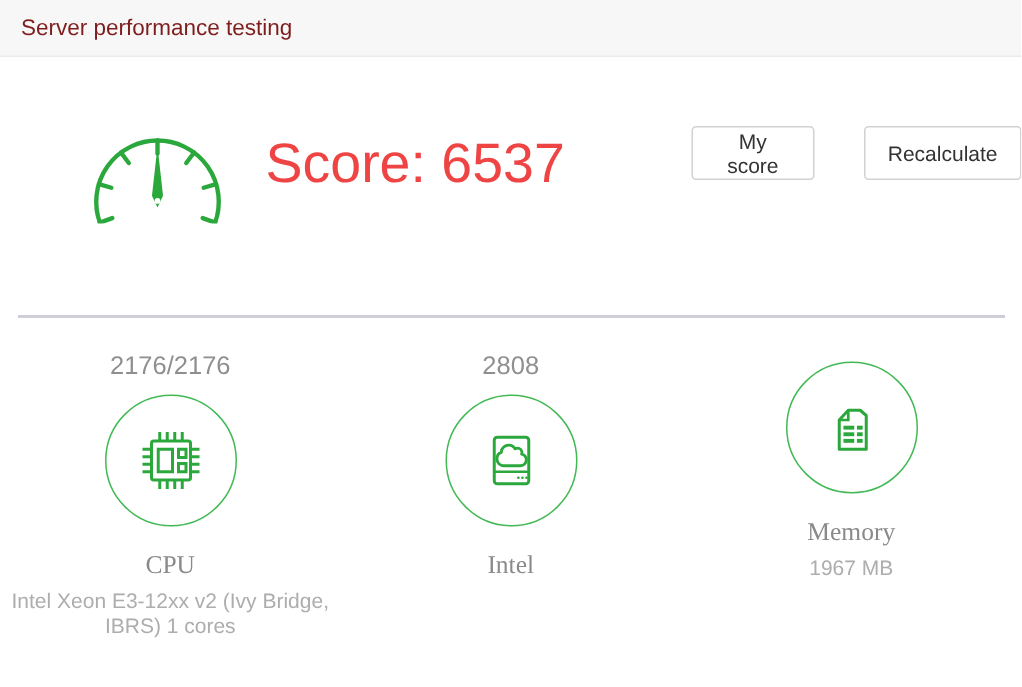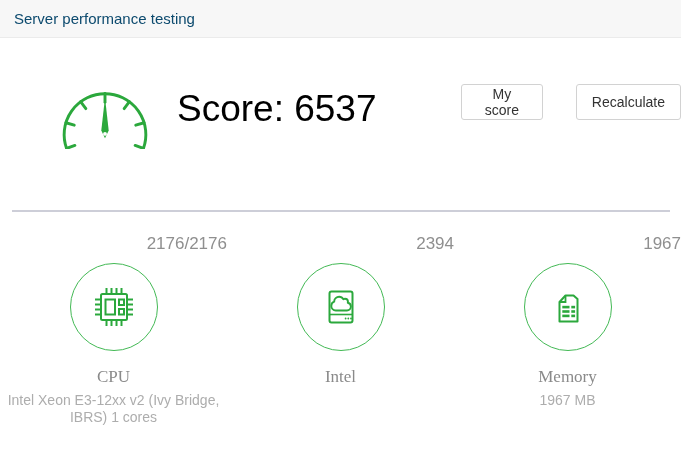--- a/index.html
+++ b/index.html
@@ -2,36 +2,36 @@
 <html><head>
 <meta charset="utf-8">
 <style>
   html,body{margin:0;padding:0;background:#fff;}
   body{font-family:"Liberation Sans","DejaVu Sans",sans-serif;}
   .page{position:relative;width:681px;height:458px;background:#fff;overflow:hidden;}
 
   
   .header{position:absolute;top:0;left:0;right:0;height:37px;background:#f7f7f7;
           border-bottom:1px solid #ebebeb;display:flex;align-items:center;}
-  .header-title{padding-left:14px;font-size:15px;color:#0c4a6e;text-align:right;}
+  .header-title{padding-left:14px;font-size:15px;color:#7f1d1d;text-align:right;}
 
   
   .gauge{position:absolute;left:55px;top:78px;width:100px;height:71px;}
-  .score-text{position:absolute;left:177px;top:87px;font-size:37px;line-height:44px;color:#000000;text-align:right;}
+  .score-text{position:absolute;left:177px;top:87px;font-size:37px;line-height:44px;color:#ef4444;text-align:right;}
   .btn-group{position:absolute;left:461px;top:84px;display:flex;gap:33px;}
   .btn{height:36px;padding:0 15px;background:#fff;border:1px solid #d2d2d2;border-radius:3px;
        font-size:14px;color:#333;font-family:inherit;cursor:pointer;display:flex;align-items:center;}
 
   
   .divider{position:absolute;top:210px;left:12px;right:11px;height:2px;background:#cdced8;}
 
   
   .metrics{position:absolute;top:233px;left:0;right:0;display:flex;}
   .metric{flex:1;text-align:center;}
-  .metric-score{font-size:17px;line-height:22px;color:#8f8f8f;text-align:right;}
+  .metric-score{font-size:17px;line-height:22px;color:#8f8f8f;}
   .metric-circle{width:88px;height:88px;margin:8px auto 0;border:1.5px solid #43B955;
                  border-radius:50%;display:flex;align-items:center;justify-content:center;box-sizing:border-box;}
   .metric-label{margin-top:16px;font-size:17px;color:#8a8a8a;font-family:Liberation Serif, serif;}
   .metric-detail{margin:5px auto 0;font-size:14px;line-height:17px;color:#adadad;max-width:232px;}
 
   svg{display:block;}
 </style>
 </head>
 <body>
 
@@ -97,40 +97,39 @@
                 <line x1="35" y1="29.5" x2="41" y2="29.5"></line>
             </g>
           </svg>
         </span>
       </div>
       <div class="metric-label">CPU</div>
       <div class="metric-detail">Intel Xeon E3-12xx v2 (Ivy Bridge, IBRS) 1 cores</div>
     </div>
 
     <div class="metric">
-      <div class="metric-score">2394</div>
+      <div class="metric-score">2808</div>
       <div class="metric-circle">
         <span>
           <svg width="44" height="44" viewBox="0 0 44 44" fill="none">
             <rect x="10.5" y="6.5" width="23" height="31" rx="2" stroke="#2BA83C" stroke-width="2"></rect>
             <line x1="10.5" y1="29.5" x2="33.5" y2="29.5" stroke="#2BA83C" stroke-width="1.6"></line>
             <circle cx="26.6" cy="33.5" r="0.9" fill="#2BA83C"></circle>
             <circle cx="29.3" cy="33.5" r="0.9" fill="#2BA83C"></circle>
             <circle cx="32" cy="33.5" r="0.9" fill="#2BA83C"></circle>
             <g transform="translate(12.3,10.8) scale(0.0306)">
               <path d="M0 336c0 79.5 64.5 144 144 144H512c70.7 0 128-57.3 128-128c0-61.9-44-113.6-102.4-125.4c4.1-10.7 6.4-22.4 6.4-34.6c0-53-43-96-96-96c-19.7 0-38.1 6-53.3 16.2C367 64.2 315.3 32 256 32C167.6 32 96 103.6 96 175.6c0 4.6 .2 9.1 .6 13.6C37.6 203.9 0 264.3 0 336z" stroke="#2BA83C" stroke-width="62" stroke-linejoin="round" fill="none"></path>
             </g>
           </svg>
         </span>
       </div>
       <div class="metric-label">Intel</div>
     </div>
 
     <div class="metric">
-      <div class="metric-score">1967</div>
       <div class="metric-circle">
         <span>
           <svg width="44" height="44" viewBox="0 0 44 44" fill="none">
             <path d="M31.5 36.5 L13.5 36.5 L13.5 17 L19.5 10.5 L27.5 10.5 L31.5 14 Z" stroke="#2BA83C" stroke-width="2" stroke-linejoin="round"></path>
             <path d="M13.5 17 L19.5 17 L19.5 10.5" stroke="#2BA83C" stroke-width="1.8" fill="none"></path>
             <rect x="16.3" y="20.8" width="7.2" height="2.6" fill="#2BA83C"></rect>
             <rect x="25.3" y="20.8" width="3.8" height="2.6" fill="#2BA83C"></rect>
             <rect x="16.3" y="25.2" width="7.2" height="2.6" fill="#2BA83C"></rect>
             <rect x="25.3" y="25.2" width="3.8" height="2.6" fill="#2BA83C"></rect>
             <rect x="16.3" y="29.6" width="7.2" height="2.6" fill="#2BA83C"></rect>

